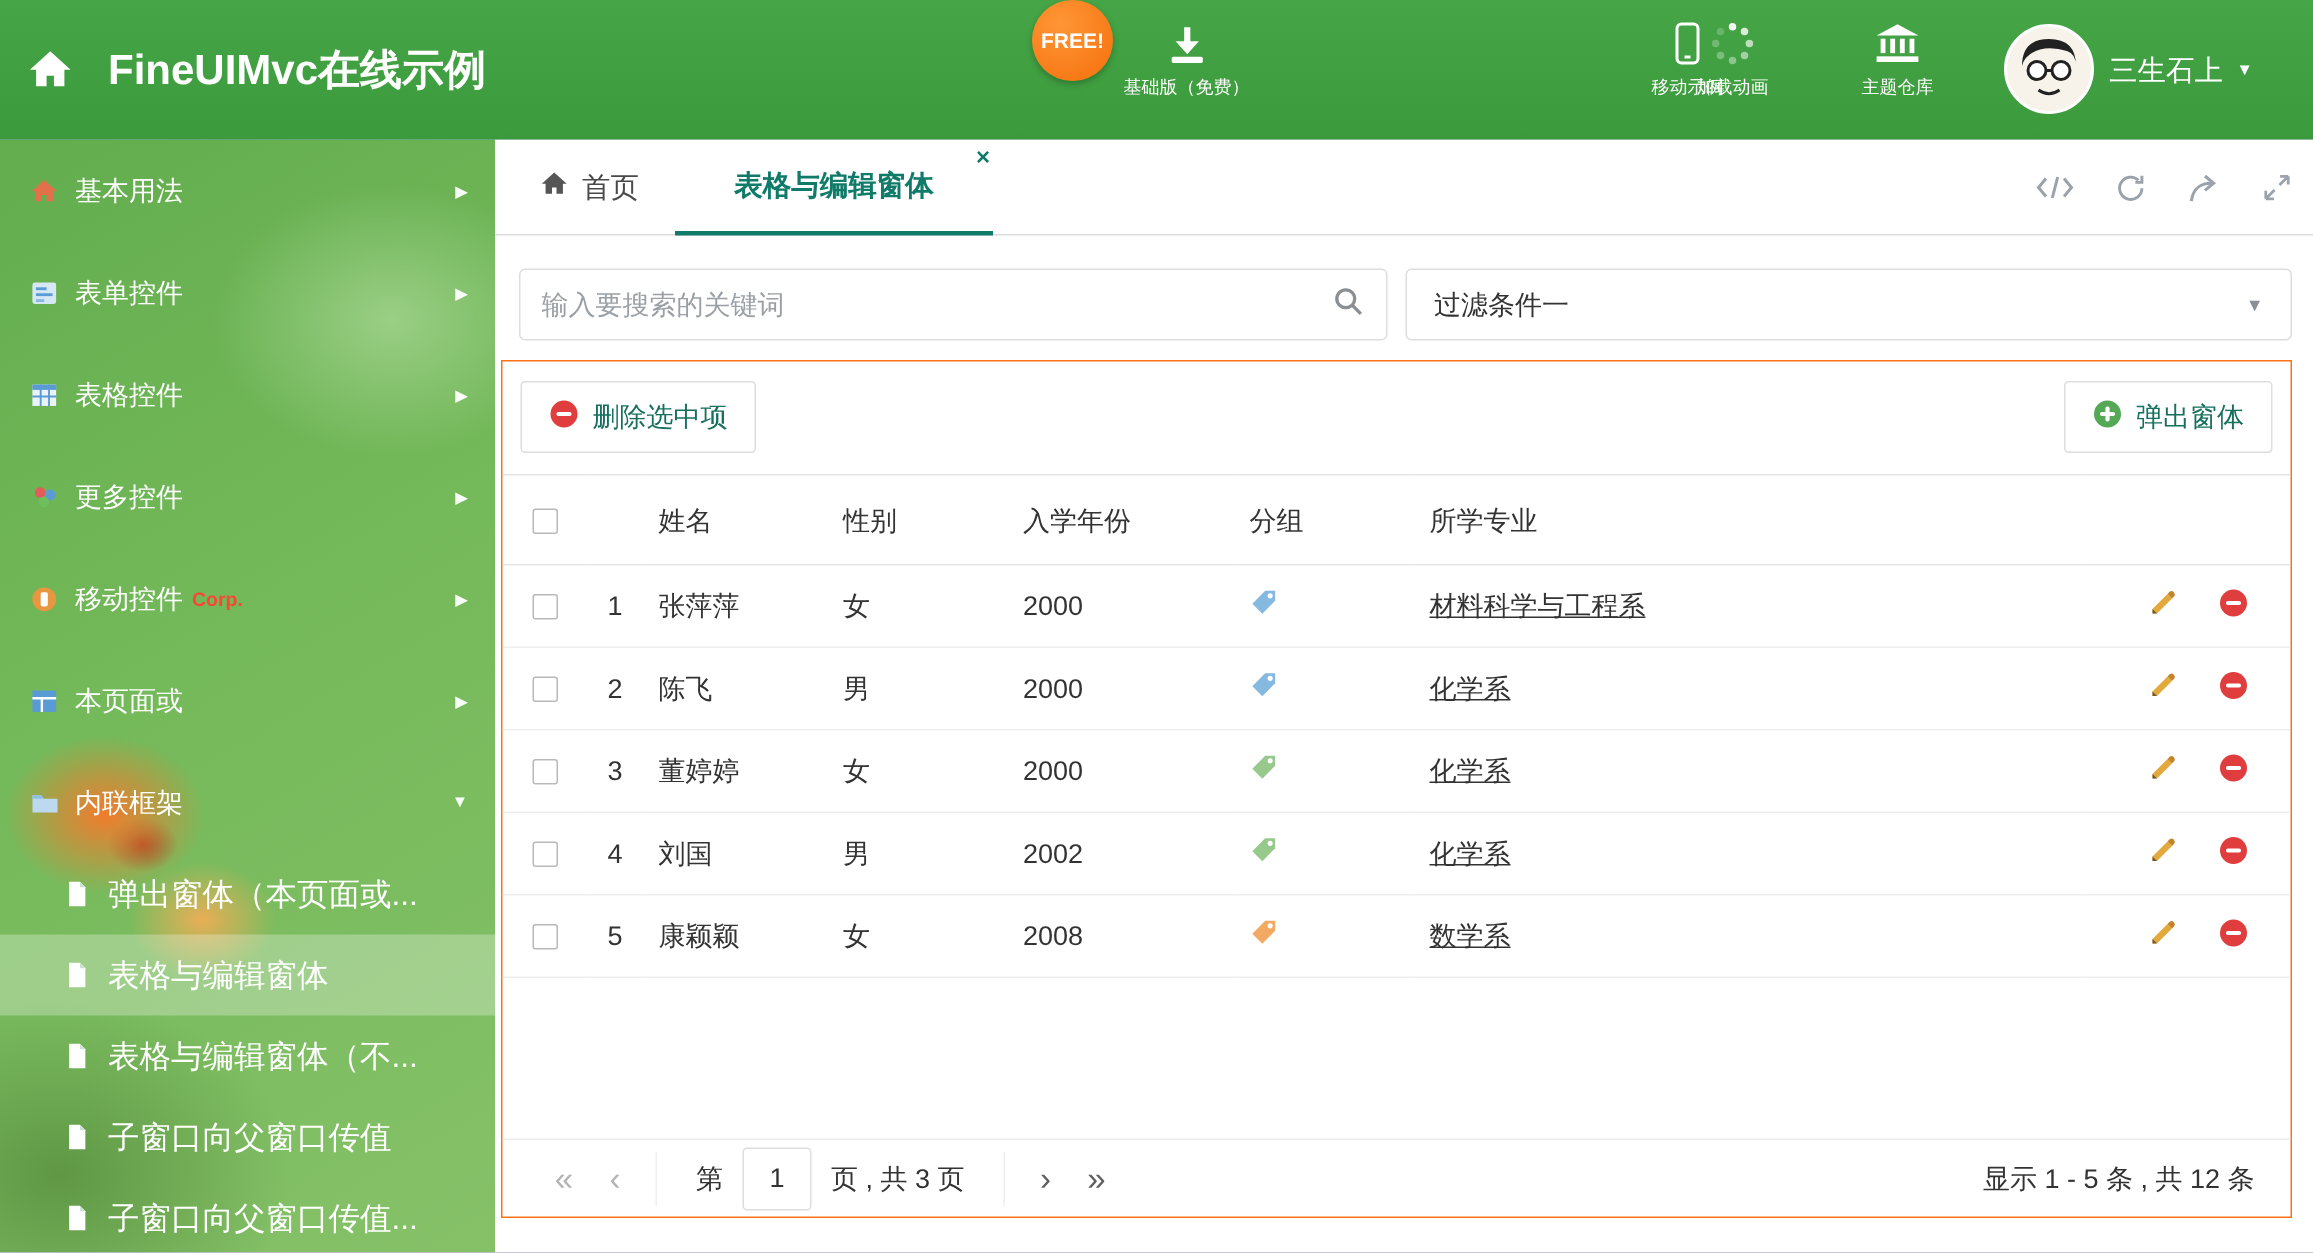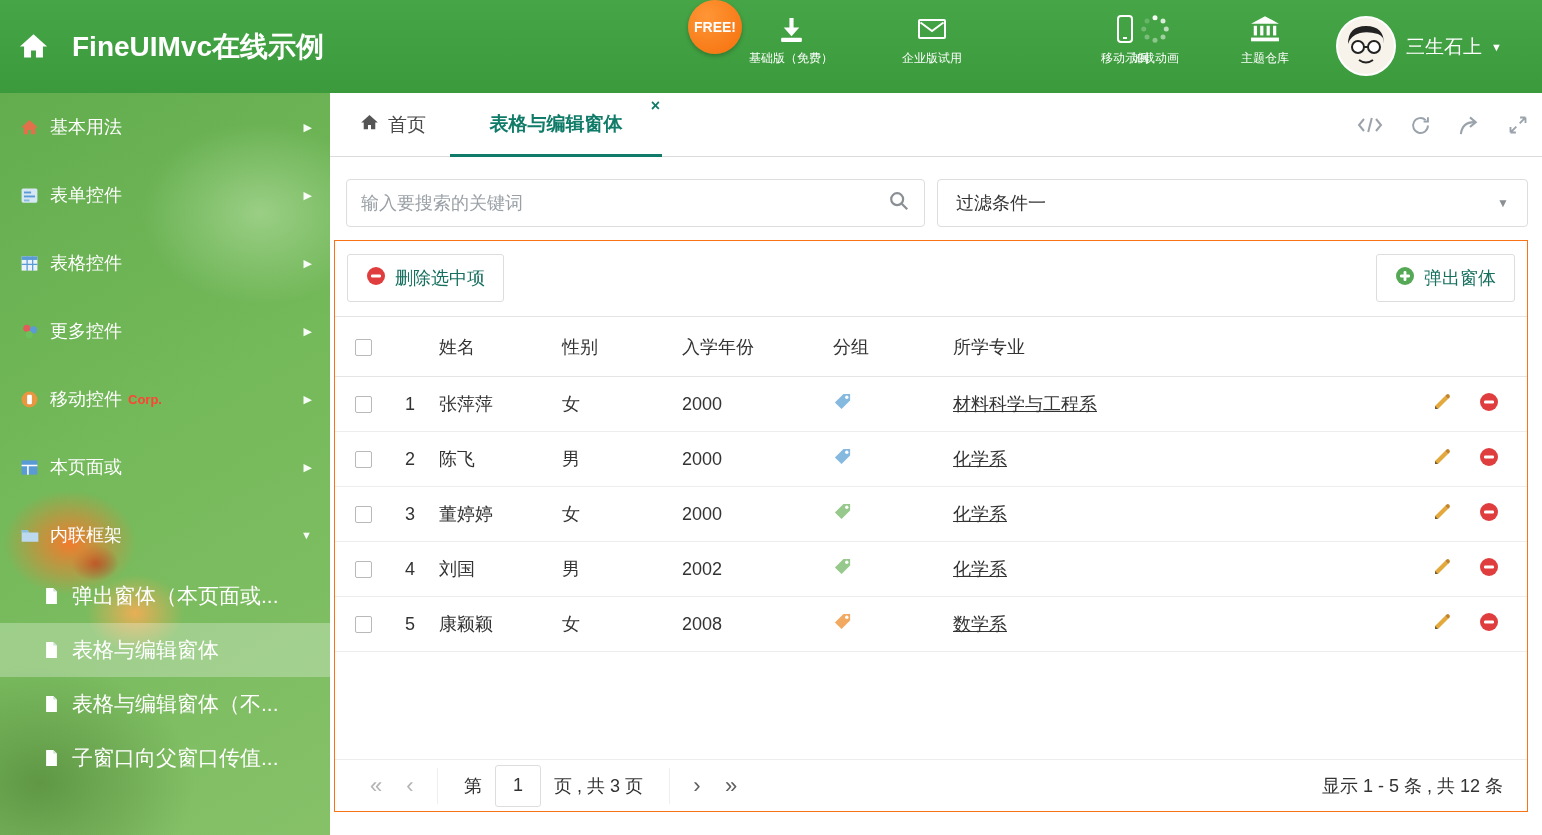--- a/index.html
+++ b/index.html
@@ -126,29 +126,20 @@
 
     <div class="hnav" style="left:730px;width:122px;">
       <span class="hicon">
         <svg width="29" height="27" viewBox="0 0 28 26" fill="#fff">
             <path d="M12 2 h4 v9 h5.5 l-7.5 8.5 -7.5 -8.5 H12 Z"></path>
             <rect x="4" y="21" width="20" height="4" rx="1"></rect>
           </svg>
       </span>
       <span class="hlabel">基础版（免费）</span>
     </div>
-    <div class="hnav" style="left:882px;width:100px;">
-      <span class="hicon">
-        <svg width="30" height="24" viewBox="0 0 30 24" fill="none" stroke="#fff" stroke-width="2">
-            <rect x="2" y="3" width="26" height="18" rx="1"></rect>
-            <path d="M3.5 5.5 L15 14 L26.5 5.5"></path>
-          </svg>
-      </span>
-      <span class="hlabel">企业版试用</span>
-    </div>
     <div class="hnav" style="left:1054px;width:78px;margin-left:32px;">
       <span class="hicon">
         <svg width="18" height="30" viewBox="0 0 18 30" fill="none" stroke="#fff" stroke-width="2">
             <rect x="2" y="2" width="14" height="26" rx="3"></rect>
             <line x1="7" y1="24" x2="11" y2="24"></line>
           </svg>
       </span>
       <span class="hlabel">移动示例</span>
     </div>
     <div class="hnav" style="left:1116px;width:78px;">
@@ -291,20 +282,29 @@
       <span>表格与编辑窗体</span>
     </div>
     <div class="side-sub">
       <span class="ficon">
         <svg width="15" height="18" viewBox="0 0 16 20">
             <path d="M2 1 h8 l4 4 v14 H2 Z" fill="#fff"></path>
             <path d="M10 1 l4 4 h-4 Z" fill="#cde0d4"></path>
           </svg>
       </span>
       <span>表格与编辑窗体（不...</span>
+    </div>
+    <div class="side-sub">
+      <span class="ficon">
+        <svg width="15" height="18" viewBox="0 0 16 20">
+            <path d="M2 1 h8 l4 4 v14 H2 Z" fill="#fff"></path>
+            <path d="M10 1 l4 4 h-4 Z" fill="#cde0d4"></path>
+          </svg>
+      </span>
+      <span>子窗口向父窗口传值</span>
     </div>
     <div class="side-sub">
       <span class="ficon">
         <svg width="15" height="18" viewBox="0 0 16 20">
             <path d="M2 1 h8 l4 4 v14 H2 Z" fill="#fff"></path>
             <path d="M10 1 l4 4 h-4 Z" fill="#cde0d4"></path>
           </svg>
       </span>
       <span>子窗口向父窗口传值...</span>
     </div>

